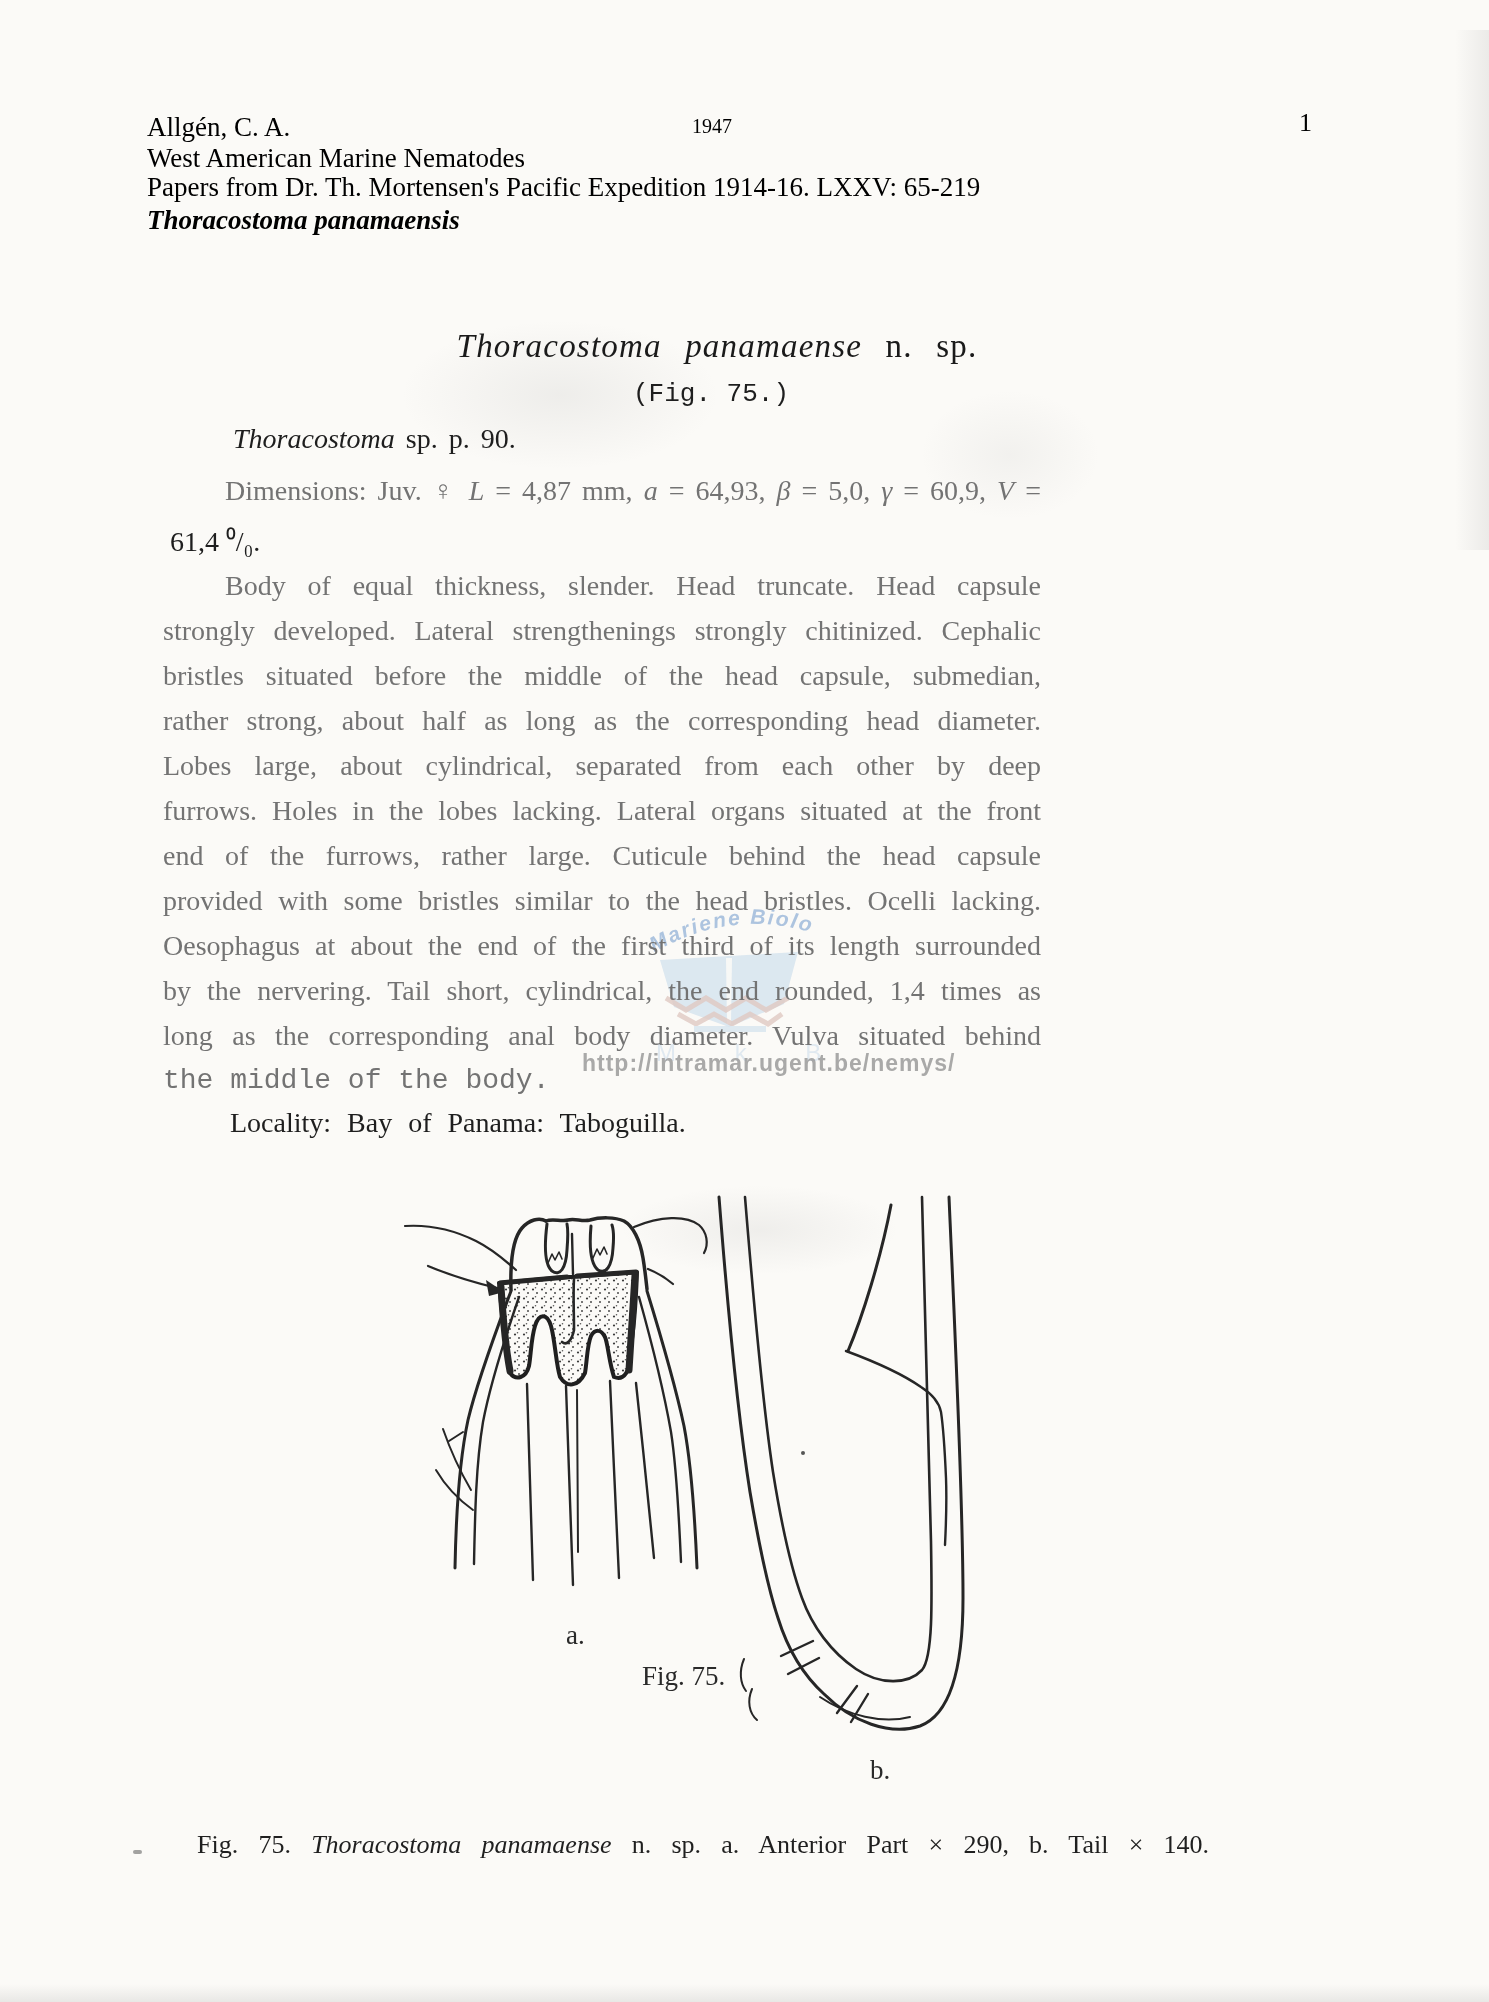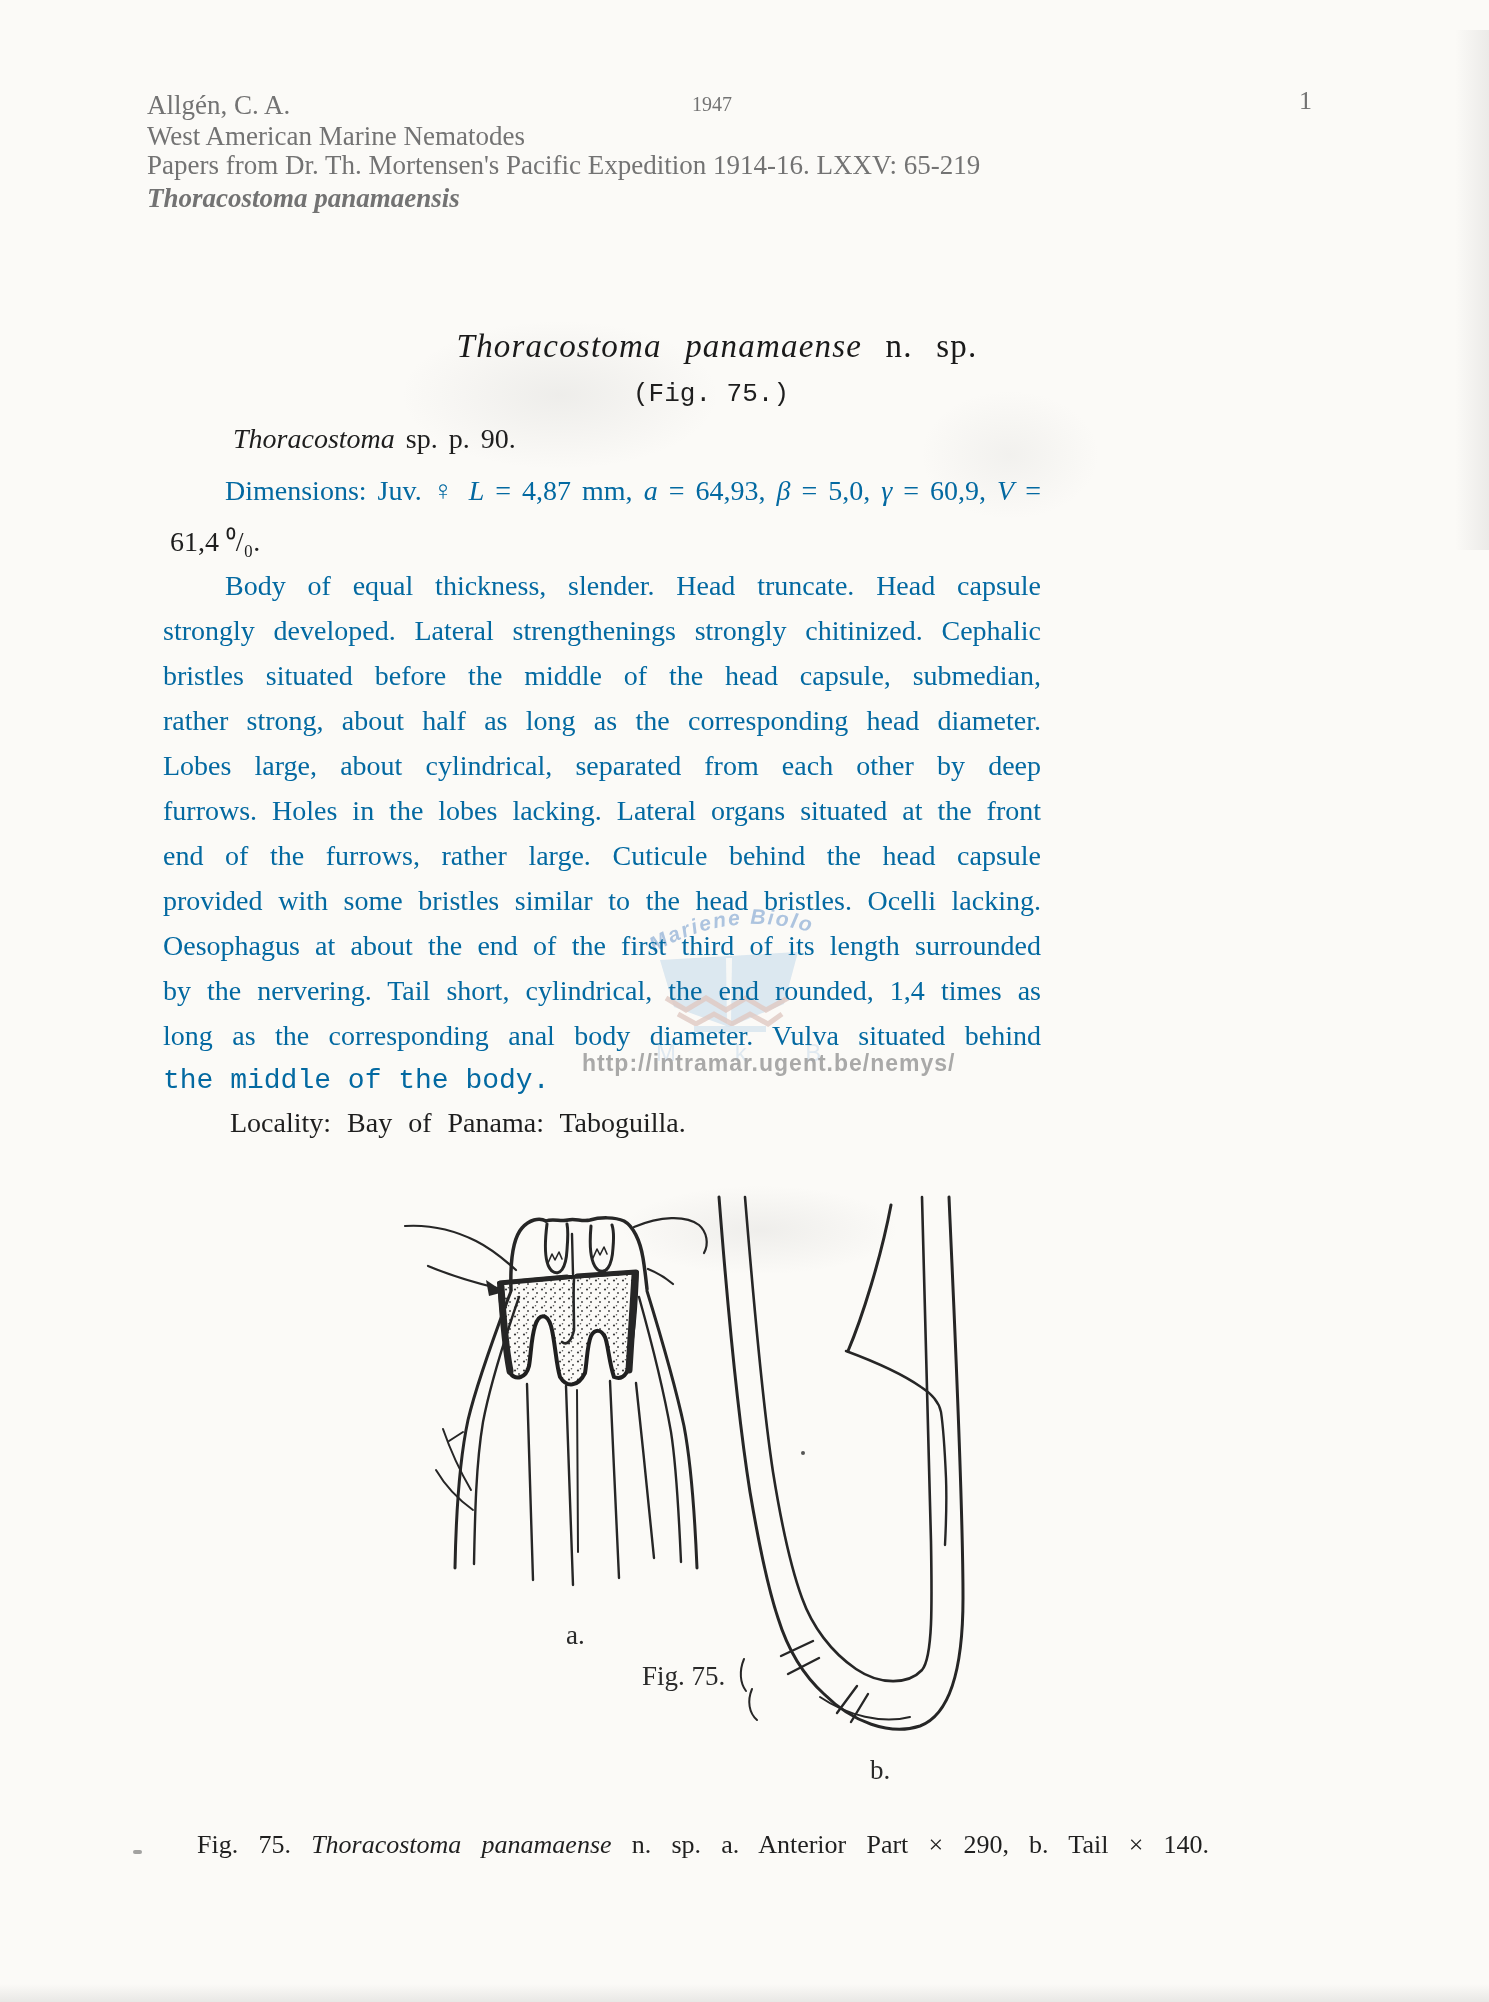--- a/index.html
+++ b/index.html
@@ -3,36 +3,36 @@
 <meta charset="utf-8">
 <style>
   html,body{margin:0;padding:0;}
   body{
     width:1489px;height:2002px;position:relative;overflow:hidden;
     background:#fbfaf7;color:#1e1e1e;
     font-family:"Liberation Serif", serif;
   }
   .abs{position:absolute;}
   
-  .hline{font-size:27px;line-height:31px;white-space:nowrap;color:#737373;}
+  .hline{font-size:27px;line-height:31px;white-space:nowrap;color:#000000;margin-top:22px;}
   .hline.bold-italic{font-weight:bold;font-style:italic;}
   .year{font-size:20px;}
   .pagenum{font-size:26px;}
   
   .title{
     font-size:33px;white-space:nowrap;word-spacing:14px;letter-spacing:1.2px;
     transform:translateX(-50%);color:#1a1a1a;
   }
   .figref{font-size:26px;white-space:nowrap;transform:translateX(-50%);font-family:Liberation Mono, monospace;}
   .synline{font-size:28px;white-space:nowrap;word-spacing:4px;}
   .jline{
     position:absolute;left:163px;width:878px;
     font-size:28px;line-height:45px;
     text-align:justify;text-align-last:justify;
-    color:#0369a1;
+    color:#737373;
   }
   .jline.indent{text-indent:62px;}
   .jline.noj{text-align:right;text-align-last:left;font-family:Liberation Mono, monospace;}
   .locline{font-size:28px;word-spacing:9px;white-space:nowrap;}
   .dim2{font-size:28px;white-space:nowrap;}
   i, .it{font-style:italic;}
   
   .figlabel{font-size:27px;white-space:nowrap;color:#2a2a2a;}
   .caption{
     position:absolute;left:197px;width:1012px;font-size:26px;

